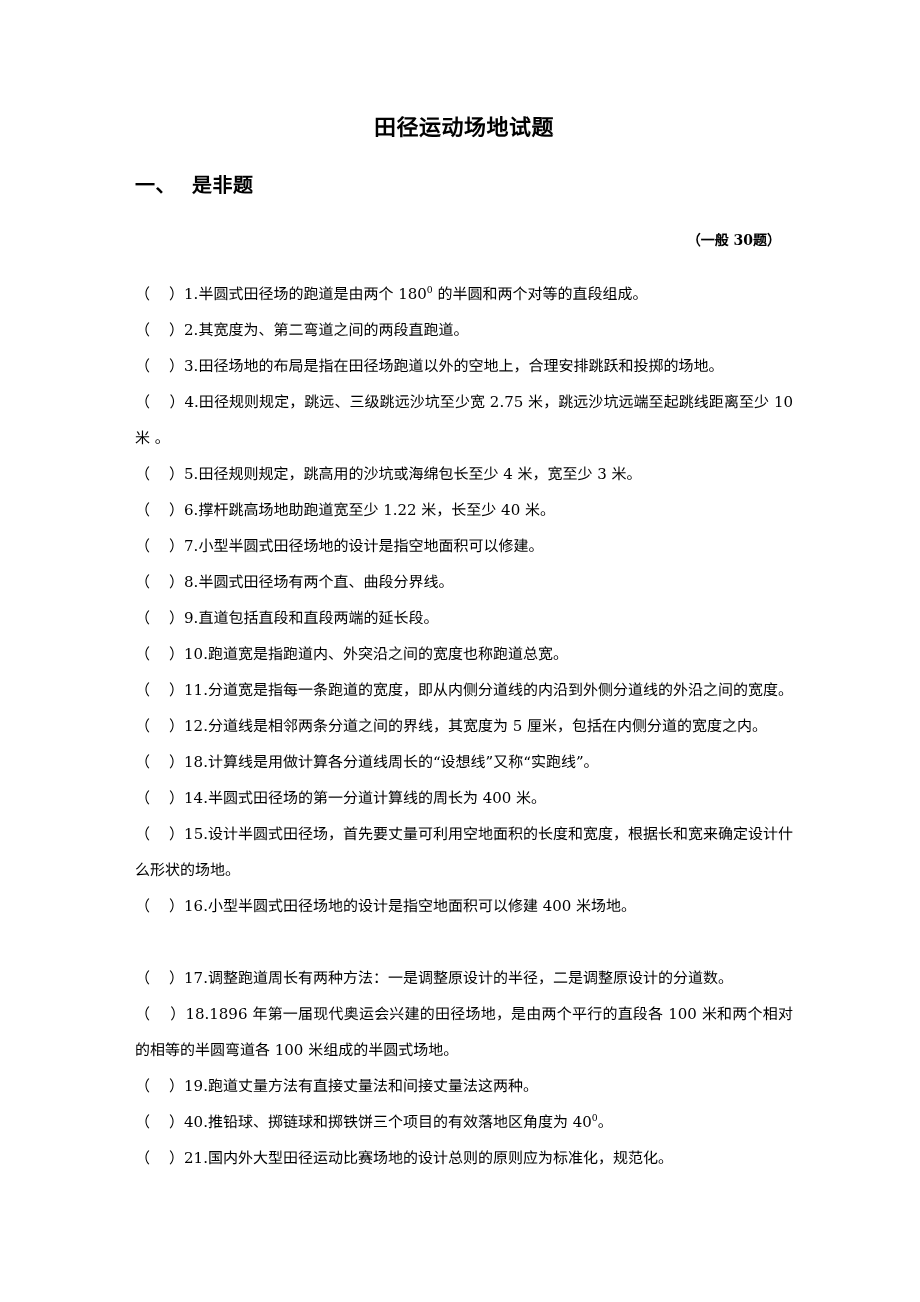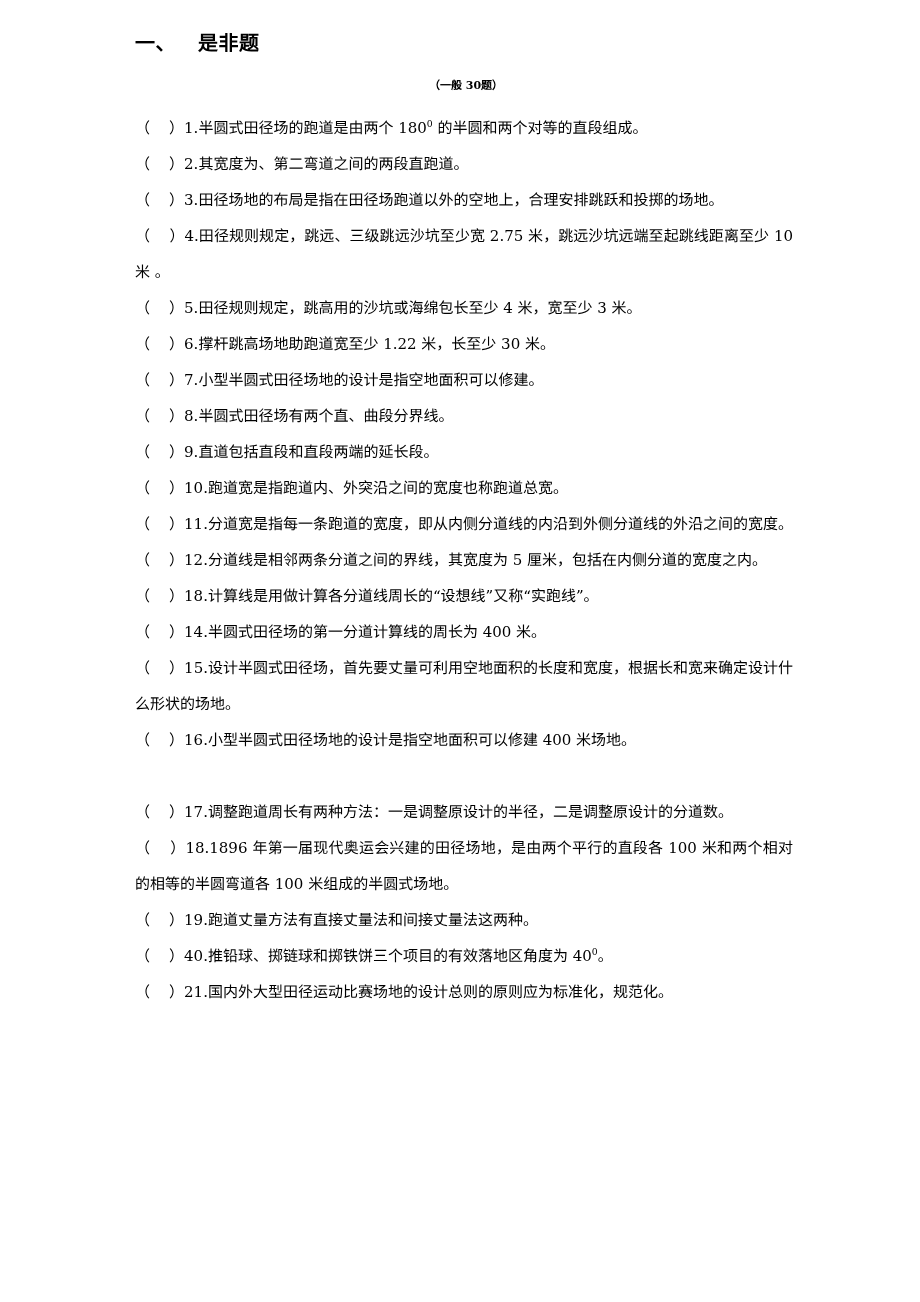--- a/index.html
+++ b/index.html
@@ -53,32 +53,32 @@
     font-weight: bold;
     line-height: 30px;
     letter-spacing: 0.5px;
     text-align: left;
   }
   .section-heading .sec-num {
     display: inline;
   }
   .section-heading .sec-label {
     display: inline;
-    margin-left: 22px;
+    margin-left: 16px;
   }
 
   
   .sub-heading {
-    margin: 0;
+    margin: 12px;
     padding-top: 14px;
     padding-left: 4px;
-    font-size: 11px;
+    font-size: 14px;
     font-weight: bold;
     line-height: 28px;
-    text-align: center;
+    text-align: right;
   }
 
   
   .question-list {
     margin: 0;
     padding: 0;
     list-style: none;
     padding-top: 10px;
   }
 
@@ -116,34 +116,35 @@
     vertical-align: super;
     line-height: 0;
   }
 </style>
 </head>
 <body>
 
 <div class="page">
   <div class="content">
 
+    <h1 class="doc-title">田径运动场地试题</h1>
 
     <h2 class="section-heading">
       <span class="sec-num">一、</span><span class="sec-label">是非题</span>
     </h2>
 
     <p class="sub-heading">（一般 30题）</p>
 
     <ol class="question-list">
         <li class="question-item"><span class="q-blank">（    ）</span><span class="q-num">1.</span><span class="q-text">半圆式田径场的跑道是由两个 180<sup class="deg">0</sup> 的半圆和两个对等的直段组成。</span></li>
         <li class="question-item"><span class="q-blank">（    ）</span><span class="q-num">2.</span><span class="q-text">其宽度为、第二弯道之间的两段直跑道。</span></li>
         <li class="question-item"><span class="q-blank">（    ）</span><span class="q-num">3.</span><span class="q-text">田径场地的布局是指在田径场跑道以外的空地上，合理安排跳跃和投掷的场地。</span></li>
         <li class="question-item"><span class="q-blank">（    ）</span><span class="q-num">4.</span><span class="q-text">田径规则规定，跳远、三级跳远沙坑至少宽 2.75 米，跳远沙坑远端至起跳线距离至少 10 米 。</span></li>
         <li class="question-item"><span class="q-blank">（    ）</span><span class="q-num">5.</span><span class="q-text">田径规则规定，跳高用的沙坑或海绵包长至少 4 米，宽至少 3 米。</span></li>
-        <li class="question-item"><span class="q-blank">（    ）</span><span class="q-num">6.</span><span class="q-text">撑杆跳高场地助跑道宽至少 1.22 米，长至少 30 米。</span></li>
+        <li class="question-item"><span class="q-blank">（    ）</span><span class="q-num">6.</span><span class="q-text">撑杆跳高场地助跑道宽至少 1.22 米，长至少 40 米。</span></li>
         <li class="question-item"><span class="q-blank">（    ）</span><span class="q-num">7.</span><span class="q-text">小型半圆式田径场地的设计是指空地面积可以修建。</span></li>
         <li class="question-item"><span class="q-blank">（    ）</span><span class="q-num">8.</span><span class="q-text">半圆式田径场有两个直、曲段分界线。</span></li>
         <li class="question-item"><span class="q-blank">（    ）</span><span class="q-num">9.</span><span class="q-text">直道包括直段和直段两端的延长段。</span></li>
         <li class="question-item"><span class="q-blank">（    ）</span><span class="q-num">10.</span><span class="q-text">跑道宽是指跑道内、外突沿之间的宽度也称跑道总宽。</span></li>
         <li class="question-item"><span class="q-blank">（    ）</span><span class="q-num">11.</span><span class="q-text">分道宽是指每一条跑道的宽度，即从内侧分道线的内沿到外侧分道线的外沿之间的宽度。</span></li>
         <li class="question-item"><span class="q-blank">（    ）</span><span class="q-num">12.</span><span class="q-text">分道线是相邻两条分道之间的界线，其宽度为 5 厘米，包括在内侧分道的宽度之内。</span></li>
         <li class="question-item"><span class="q-blank">（    ）</span><span class="q-num">18.</span><span class="q-text">计算线是用做计算各分道线周长的“设想线”又称“实跑线”。</span></li>
         <li class="question-item"><span class="q-blank">（    ）</span><span class="q-num">14.</span><span class="q-text">半圆式田径场的第一分道计算线的周长为 400 米。</span></li>
         <li class="question-item"><span class="q-blank">（    ）</span><span class="q-num">15.</span><span class="q-text">设计半圆式田径场，首先要丈量可利用空地面积的长度和宽度，根据长和宽来确定设计什么形状的场地。</span></li>
         <li class="question-item"><span class="q-blank">（    ）</span><span class="q-num">16.</span><span class="q-text">小型半圆式田径场地的设计是指空地面积可以修建 400 米场地。</span></li>

